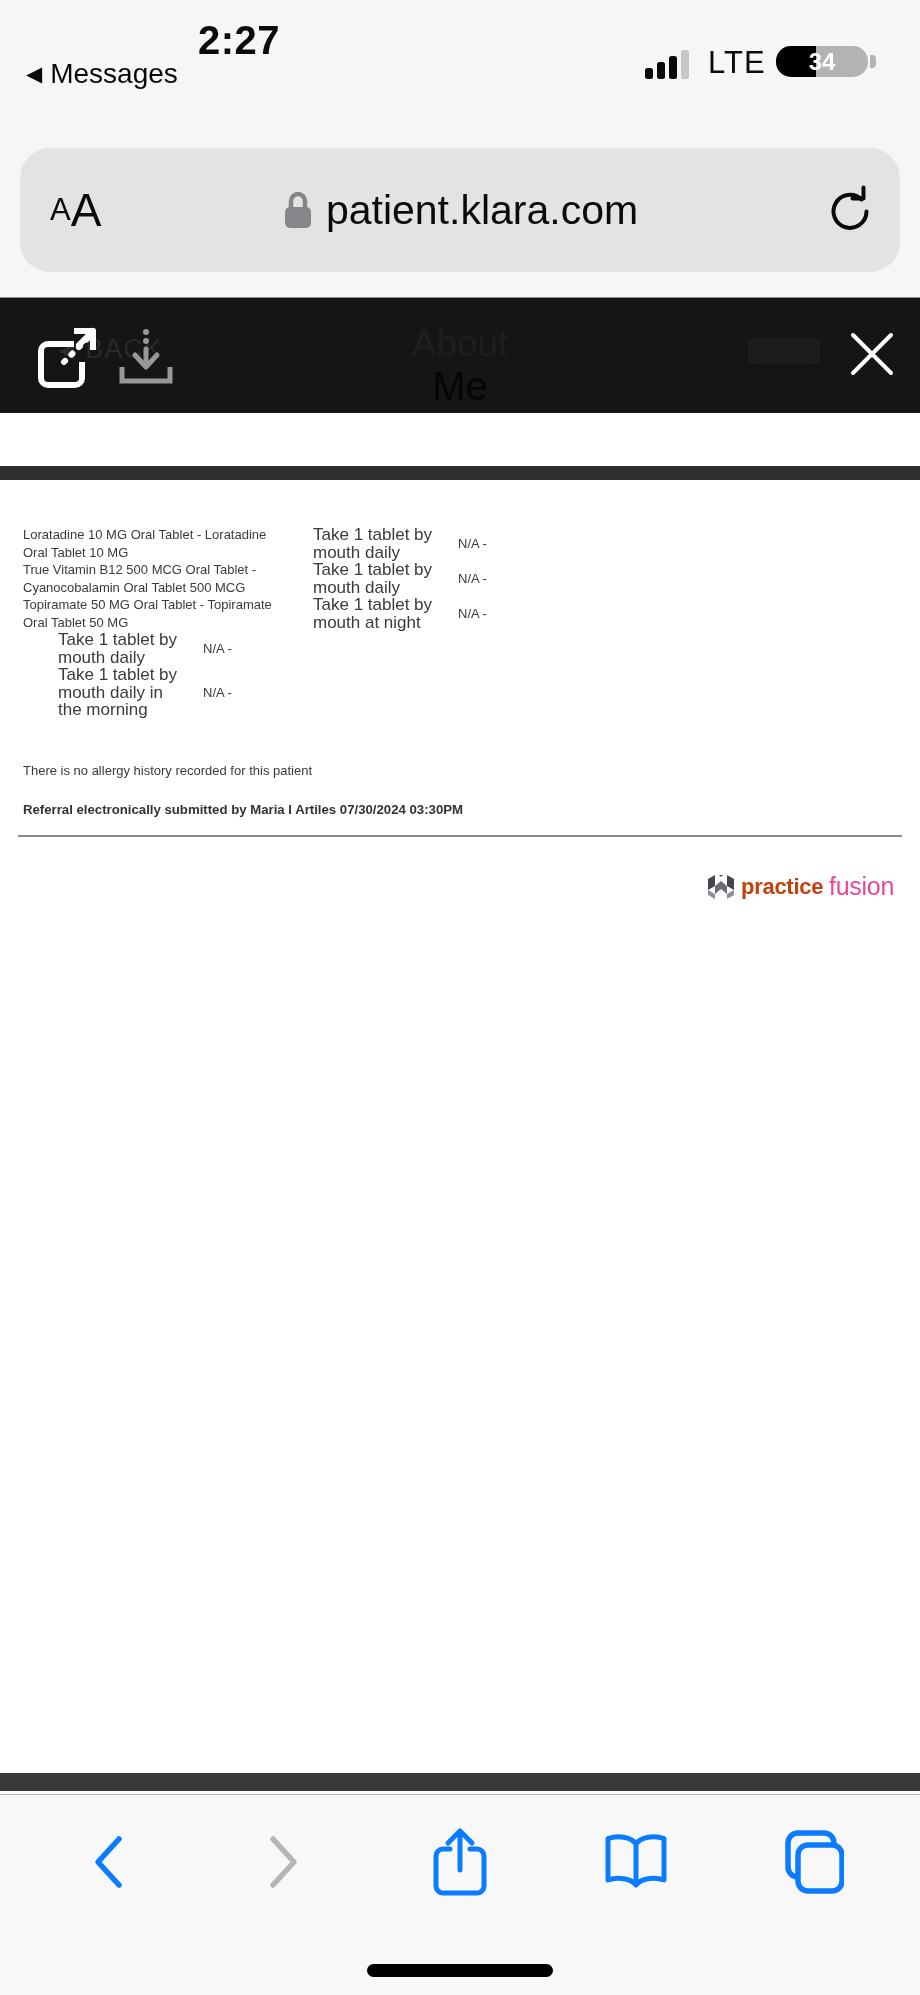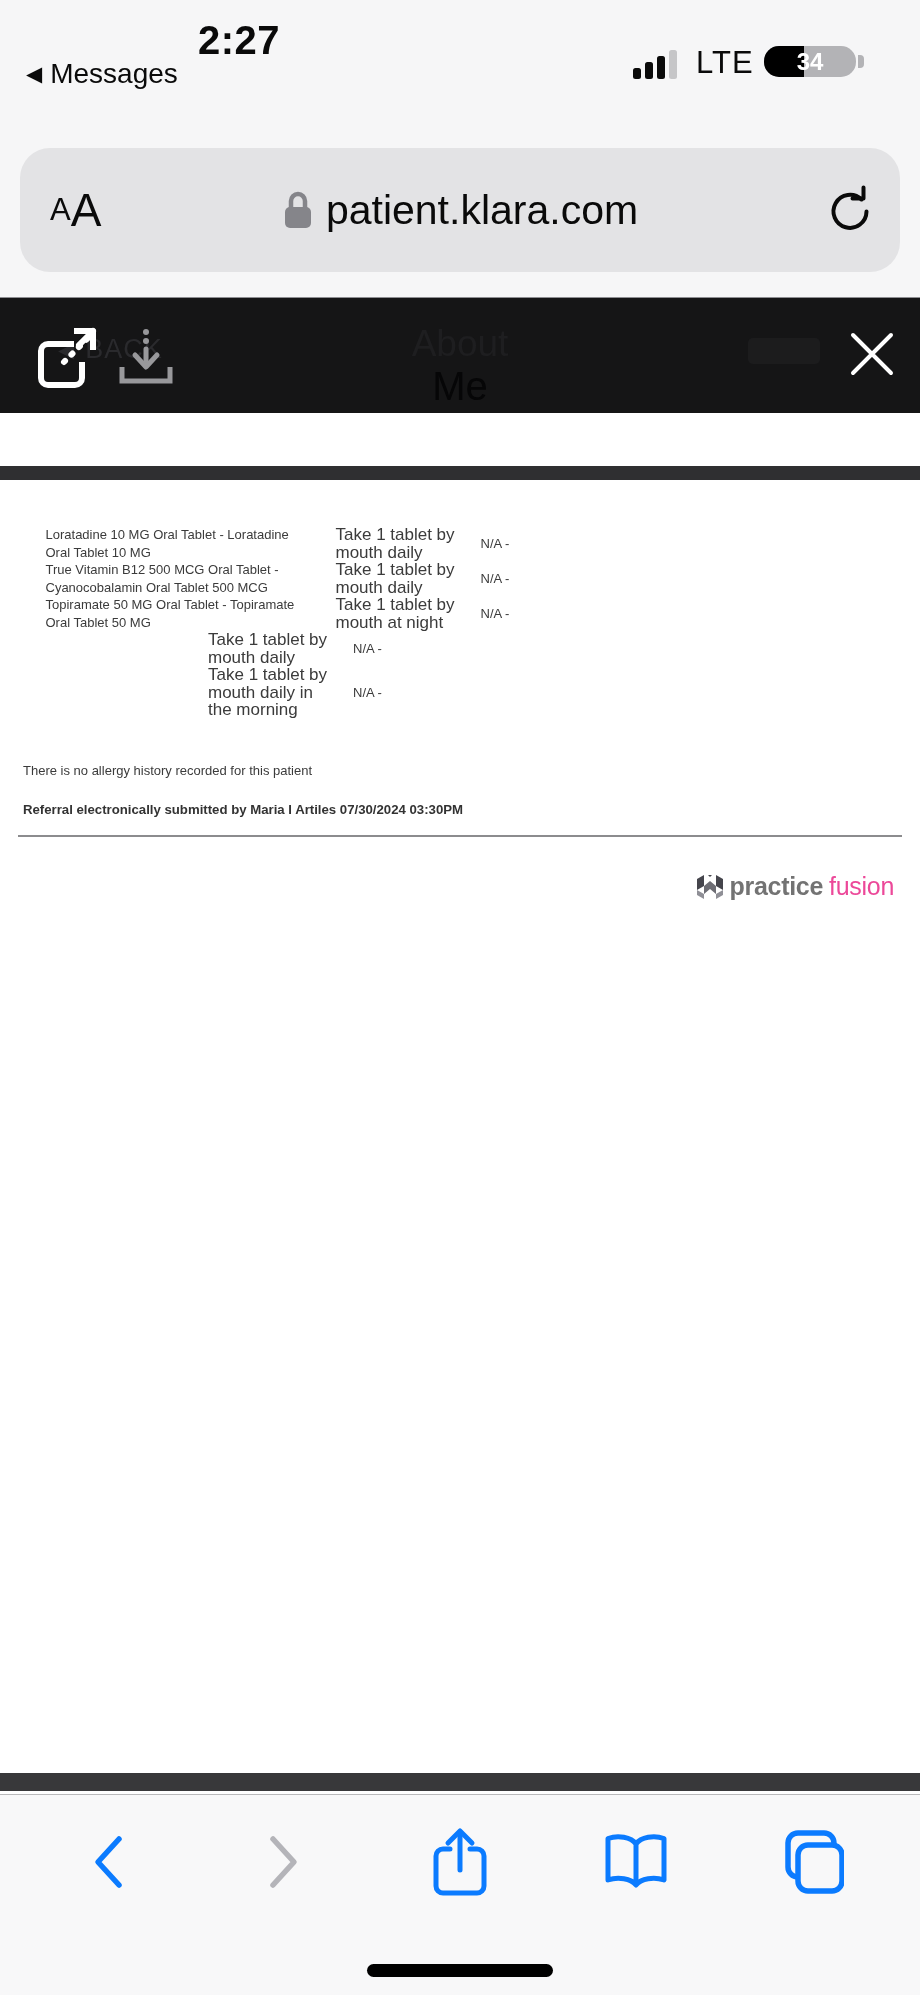--- a/index.html
+++ b/index.html
@@ -10,21 +10,21 @@
     font-family:"Liberation Sans","DejaVu Sans",sans-serif;
     color:#0a0a0a;
   }
   
   .status-bar { position:absolute; left:0; top:0; width:920px; height:120px; }
   .time { position:absolute; left:0; top:18px; width:280px; text-align:right;
           font-size:40px; font-weight:600; letter-spacing:0.5px; }
   .messages-back { position:absolute; left:26px; top:58px; font-size:28px; font-weight:400;
           display:flex; align-items:center; gap:8px; color:#0a0a0a; cursor:default; }
   .messages-back .tri { font-size:21px; }
-  .status-right { position:absolute; right:12px; top:44px; width:330px; height:40px; }
+  .status-right { position:absolute; right:0; top:44px; width:330px; height:40px; }
   .signal { position:absolute; left:55px; top:6px; display:flex; align-items:flex-end; gap:4px; }
   .signal i { display:block; width:8px; border-radius:2.5px; background:#0a0a0a; }
   .signal i:nth-child(1){height:11px;} .signal i:nth-child(2){height:17px;}
   .signal i:nth-child(3){height:23px;} .signal i:nth-child(4){height:29px; background:#c6c6c8;}
   .lte { position:absolute; left:118px; top:1px; font-size:31px; font-weight:500; letter-spacing:1px; }
   .battery { position:absolute; left:186px; top:2px; width:92px; height:31px;
              background:#b3b3b6; border-radius:15px; overflow:hidden; }
   .battery .fill { position:absolute; left:0; top:0; bottom:0; width:44%; background:#000; }
   .battery .pct { position:absolute; inset:0; display:flex; align-items:center; justify-content:center;
                   color:#fff; font-size:24px; font-weight:700; }
@@ -58,30 +58,30 @@
   .btn-external { left:34px; top:26px; }
   .btn-download { left:118px; top:30px; }
   .btn-close { right:24px; top:32px; }
   
   .white-gap { position:absolute; left:0; top:413px; width:920px; height:53px; background:#fff; }
   .dark-divider { position:absolute; left:0; top:466px; width:920px; height:14px; background:#2f2f31; }
   
   .document { position:absolute; left:0; top:480px; width:920px; height:1293px; background:#fff;
               color:#3b3b3b; }
   .med-table { position:absolute; left:23px; top:46px; width:540px; }
-  .med-row { display:flex; align-items:center;justify-content:center; }
+  .med-row { display:flex; align-items:center; }
   .med-name { flex:0 0 255px; font-size:13px; line-height:17.5px; }
   .med-sig  { flex:0 0 130px; margin-left:35px; font-size:17px; line-height:17.5px; }
   .med-status { flex:0 0 60px; margin-left:15px; font-size:13px; }
   .allergy-note { position:absolute; left:23px; top:283px; font-size:13px; color:#3b3b3b; }
   .referral-note { position:absolute; left:23px; top:322px; font-size:13.2px; font-weight:700; color:#333; }
   .doc-rule { position:absolute; left:18px; top:355px; width:884px; height:0;
               border-top:2px solid #8c8c8e; }
   .pf-logo { position:absolute; right:26px; top:392px; display:flex; align-items:center; gap:6px; }
-  .pf-word1 { font-size:25px; font-weight:600; color:#737373; letter-spacing:-0.3px; }
+  .pf-word1 { font-size:22px; font-weight:600; color:#c2410c; letter-spacing:-0.3px; }
   .pf-word2 { font-size:25px; font-weight:300; color:#ec4899; letter-spacing:-0.3px; }
   
   .bottom-strip { position:absolute; left:0; top:1773px; width:920px; height:18px; background:#38383a; }
   .toolbar { position:absolute; left:0; top:1791px; width:920px; height:204px;
              background:#f8f8f9; border-top:3px solid #fff; box-shadow:inset 0 1px 0 #b9b9bb; }
   .toolbar-row { display:flex; justify-content:space-around; align-items:center;
                  width:100%; padding:0 20px; margin-top:26px; }
   .tb-btn { width:92px; height:84px; display:flex; align-items:center; justify-content:center;
             background:none; border:none; cursor:pointer; }
   .home-indicator { position:absolute; left:367px; bottom:18px; width:186px; height:13px;

